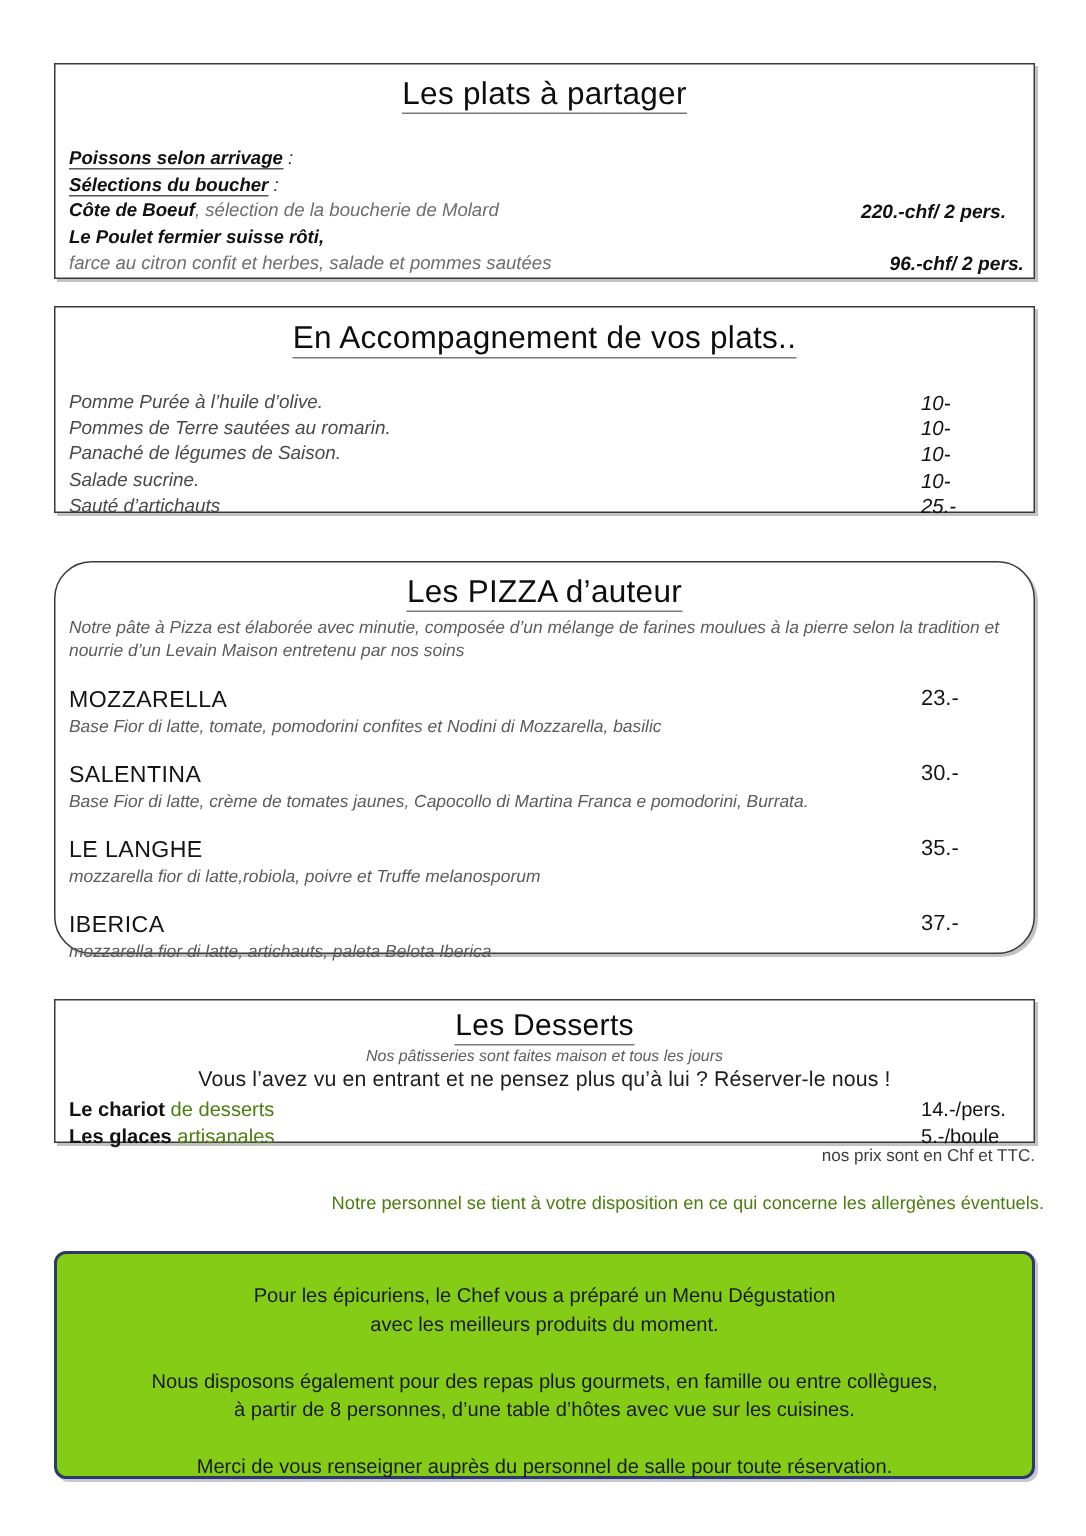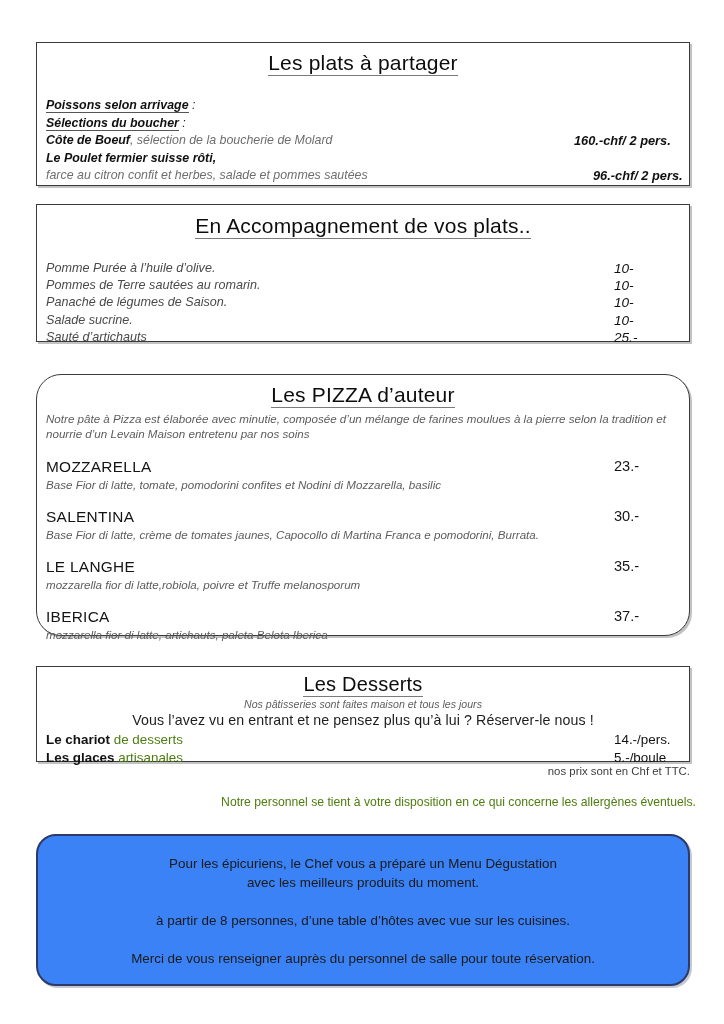--- a/index.html
+++ b/index.html
@@ -179,22 +179,22 @@
     font-size: 12.2px;
     color: #4d7c0f;
   }
 
   
   #sec-degustation {
     position: absolute;
     left: 36px; top: 834px;
     width: 654px; height: 152px;
     border: 2px solid #2b3a67;
-    border-radius: 20px;
-    background: #3b82f6;
+    border-radius: 8px;
+    background: #84cc16;
     box-sizing: border-box;
     box-shadow: 2px 2px 0 rgba(150,155,175,0.55);
   }
   .dg-block {
     text-align: center;
     font-size: 13.4px;
     line-height: 19px;
     color: #1a1a1a;
   }
   .dg-b1 { margin-top: 18px; }
@@ -216,21 +216,21 @@
         <span class="p1-head">Poissons selon arrivage</span><span class="p1-colon"> :</span>
       </div>
 
 
       <div class="p1-line">
         <span class="p1-head">Sélections du boucher</span><span class="p1-colon"> :</span>
       </div>
 
       <div class="p1-line">
         <span class="p1-strong">Côte de Boeuf</span><span class="p1-soft">, sélection de la boucherie de Molard</span>
-        <span class="p1-price" style="left:528px; top:0;">160.-chf/ 2 pers.</span>
+        <span class="p1-price" style="left:528px; top:0;">220.-chf/ 2 pers.</span>
       </div>
 
       <div class="p1-line">
         <span class="p1-strong">Le Poulet fermier suisse rôti,</span>
       </div>
 
       <div class="p1-line">
         <span class="p1-soft">farce au citron confit et herbes, salade et pommes sautées</span>
         <span class="p1-price" style="left:547px; top:0;">96.-chf/ 2 pers.</span>
       </div>
@@ -324,20 +324,21 @@
 
   <div class="note-prices">nos prix sont en Chf et TTC.</div>
   <div class="note-allerg">Notre personnel se tient à votre disposition en ce qui concerne les allergènes éventuels.</div>
 
   <div id="sec-degustation">
     <div class="dg-block dg-b1">
       <div>Pour les épicuriens, le Chef vous a préparé un Menu Dégustation</div>
       <div>avec les meilleurs produits du moment.</div>
     </div>
     <div class="dg-block dg-b2">
+      <div>Nous disposons également pour des repas plus gourmets, en famille ou entre collègues,</div>
       <div>à partir de 8 personnes, d’une table d’hôtes avec vue sur les cuisines.</div>
     </div>
     <div class="dg-block dg-b3">
       <div>Merci de vous renseigner auprès du personnel de salle pour toute réservation.</div>
     </div>
   </div>
 
 </div>
 
 </body></html>

